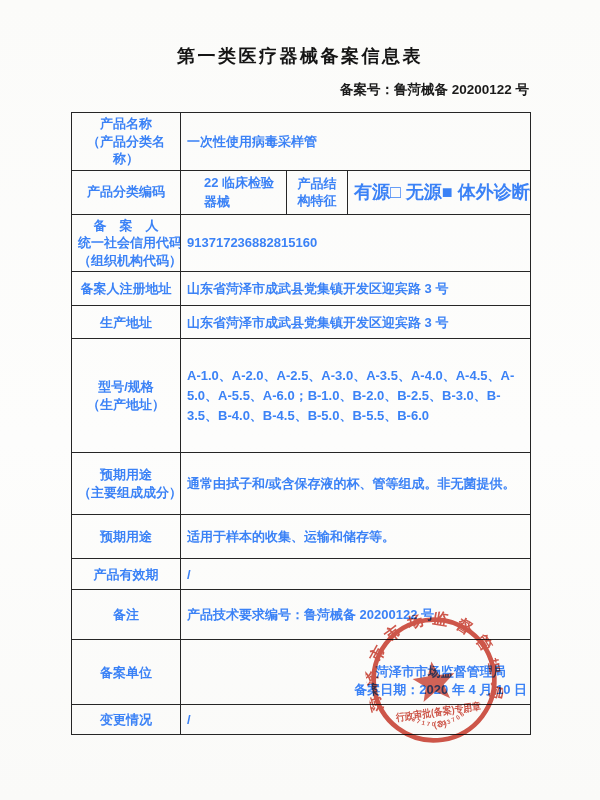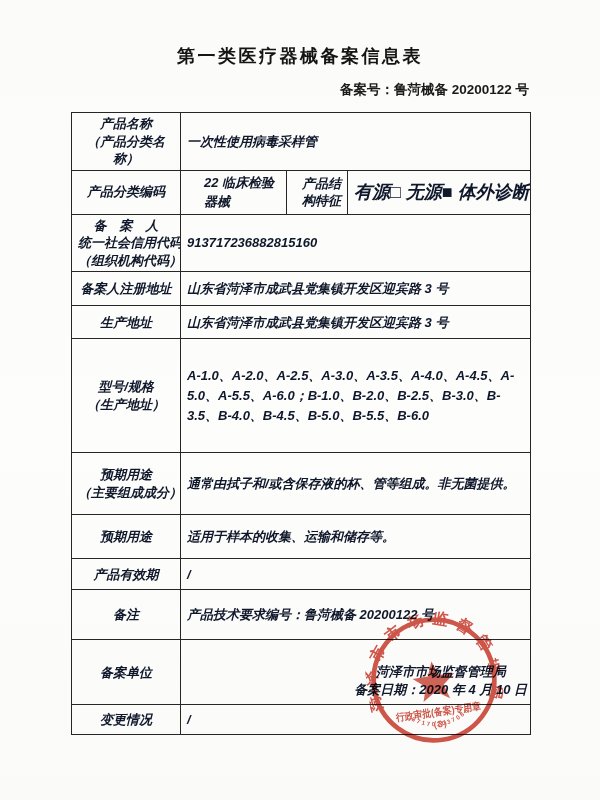--- a/index.html
+++ b/index.html
@@ -16,32 +16,32 @@
     text-align:center;font-size:18px;font-weight:bold;letter-spacing:2.5px;
     color:#151515;
   }
   .record-no{
     position:absolute;top:81px;left:70px;width:459px;
     text-align:right;font-size:13.5px;font-weight:bold;color:#1a1a1a;
   }
   table.form{
     position:absolute;left:71px;top:112px;width:459px;
     border-collapse:collapse;table-layout:fixed;
-    font-size:13px;font-weight:600;color:#0f172a;font-style:italic;
+    font-size:13px;font-weight:600;color:#3b82f6;
   }
   table.form td{
     border:1.6px solid #262626;
     padding:2px 6px;
     vertical-align:middle;
     overflow:hidden;
   }
   td.lbl{text-align:center;line-height:1.35;}
   td.val{text-align:left;padding-left:13px;line-height:1.5;}
   .nowrap{white-space:nowrap;}
-  td.feature-lbl{text-align:right;padding:2px 3px;line-height:1.35;}
+  td.feature-lbl{text-align:center;padding:2px 3px;line-height:1.35;}
   td.feature-val{padding-left:8px;font-size:18px;white-space:nowrap;}
   td.unit-cell{position:relative;}
   .filing-block{
     position:absolute;right:3px;bottom:4px;
     text-align:center;font-size:13px;line-height:1.45;white-space:nowrap;
   }
   .seal{
     position:absolute;left:367px;top:613px;width:134px;height:134px;
     transform:rotate(-8deg);
     mix-blend-mode:multiply;

